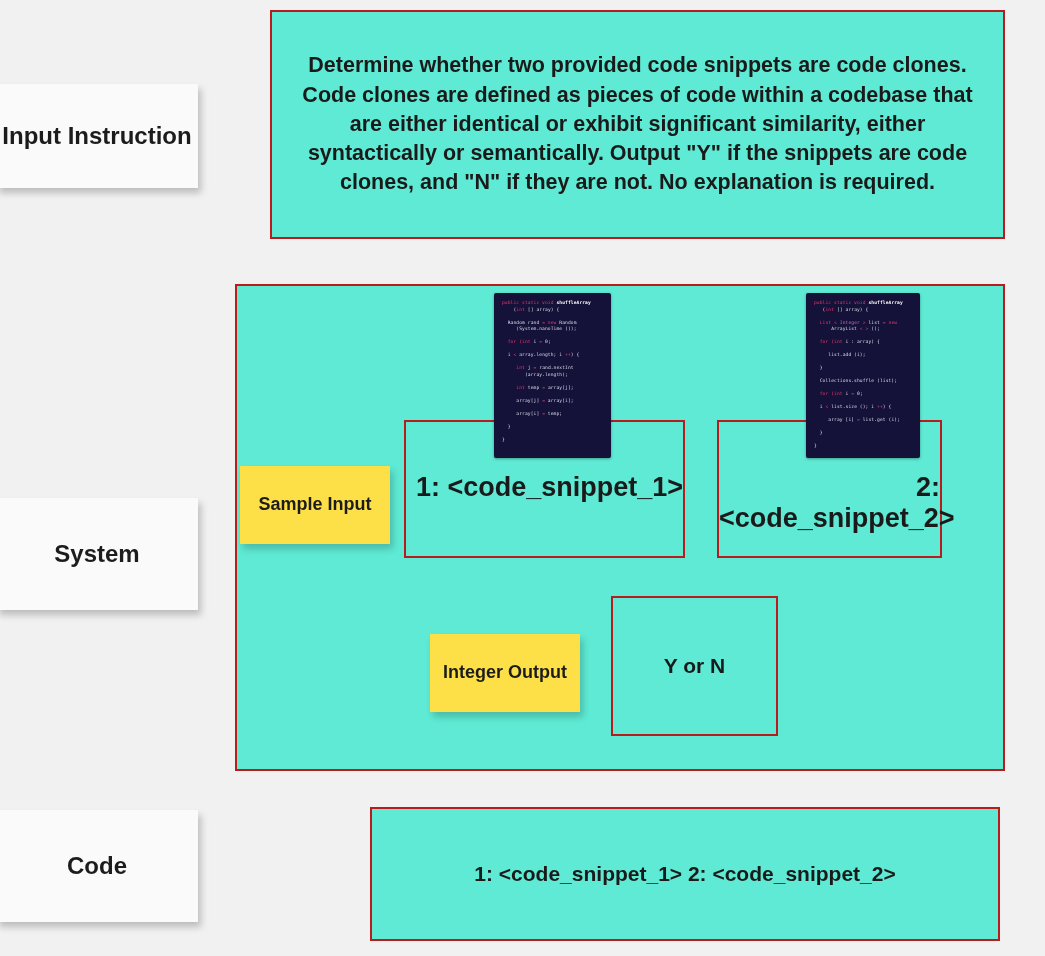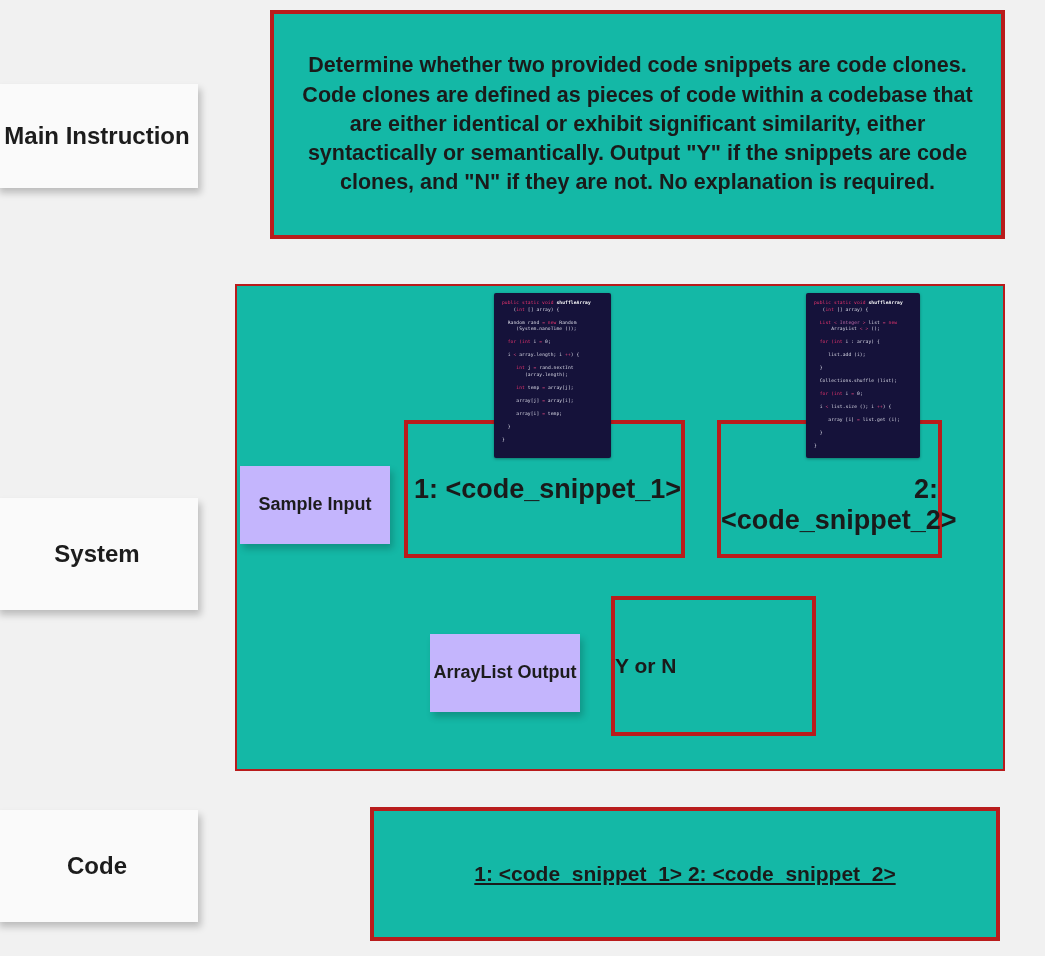--- a/index.html
+++ b/index.html
@@ -45,22 +45,22 @@
   #label-query {
     top: 810px;
     width: 202px;
     height: 112px;
     font-size: 24px;
   }
 
   
   .framed {
     position: absolute;
-    background: #14b8a6;
-    border: 4px solid #b91c1c;
+    background: #5eead4;
+    border: 2px solid #b91c1c;
     box-sizing: border-box;
   }
 
   
   #main-instruction-box {
     left: 270px;
     top: 10px;
     width: 735px;
     height: 229px;
     display: flex;
@@ -106,51 +106,50 @@
     text-align: right;
     font-size: 27px;
     font-weight: bold;
     color: #1a1a1a;
   }
 
   
   #expected-output-box {
     left: 611px;
     top: 596px;
-    width: 205px;
+    width: 167px;
     height: 140px;
     display: flex;
     align-items: center;
-    justify-content: flex-start;
+    justify-content: center;
   }
   #expected-output-value {
     font-size: 21px;
     font-weight: bold;
   }
 
   
   #query-box {
     left: 370px;
     top: 807px;
     width: 630px;
     height: 134px;
     display: flex;
     align-items: center;
     justify-content: center;
-    text-decoration: underline;
   }
   #query-text {
     font-size: 21px;
     font-weight: bold;
   }
 
   
   .sub-label {
     position: absolute;
-    background: #c4b5fd;
+    background: #fde047;
     box-shadow: 3px 5px 7px rgba(0,0,0,0.20);
     display: flex;
     align-items: center;
     justify-content: center;
     text-align: center;
     font-weight: bold;
     font-size: 18px;
     line-height: 1.3;
     color: #1c1c1c;
     z-index: 4;
@@ -203,21 +202,21 @@
   .pl  { color: #dcdce8; }
   .typ { color: #c86fb0; }
 
   
   .over-border { z-index: 6; }
 </style>
 </head>
 <body>
 
 <div class="side-label" id="label-main-instruction">
-  <span>Main Instruction</span>
+  <span>Input Instruction</span>
 </div>
 
 <div class="framed" id="main-instruction-box">
   <div id="main-instruction-text">Determine whether two provided code snippets are code clones. Code clones are defined as pieces of code within a codebase that are either identical or exhibit significant similarity, either syntactically or semantically. Output "Y" if the snippets are code clones, and "N" if they are not. No explanation is required.</div>
 </div>
 
 <div class="side-label" id="label-example">
   <span>System</span>
 </div>
 
@@ -280,21 +279,21 @@
   <div class="code-line"><span class="pl">  i </span><span class="op">&lt;</span><span class="pl"> list.size (); i </span><span class="op">++</span><span class="pl">) {</span></div>
   <div class="code-line">&nbsp;</div>
   <div class="code-line"><span class="pl">     array [i] </span><span class="op">=</span><span class="pl"> list.get (i);</span></div>
   <div class="code-line">&nbsp;</div>
   <div class="code-line"><span class="pl">  }</span></div>
   <div class="code-line">&nbsp;</div>
   <div class="code-line"><span class="pl">}</span></div>
 </div>
 
 <div class="sub-label" id="label-expected-output">
-  <span>ArrayList Output</span>
+  <span>Integer Output</span>
 </div>
 
 <div class="framed" id="expected-output-box">
   <div id="expected-output-value">Y or N</div>
 </div>
 
 <div class="side-label" id="label-query">
   <span>Code</span>
 </div>
 

